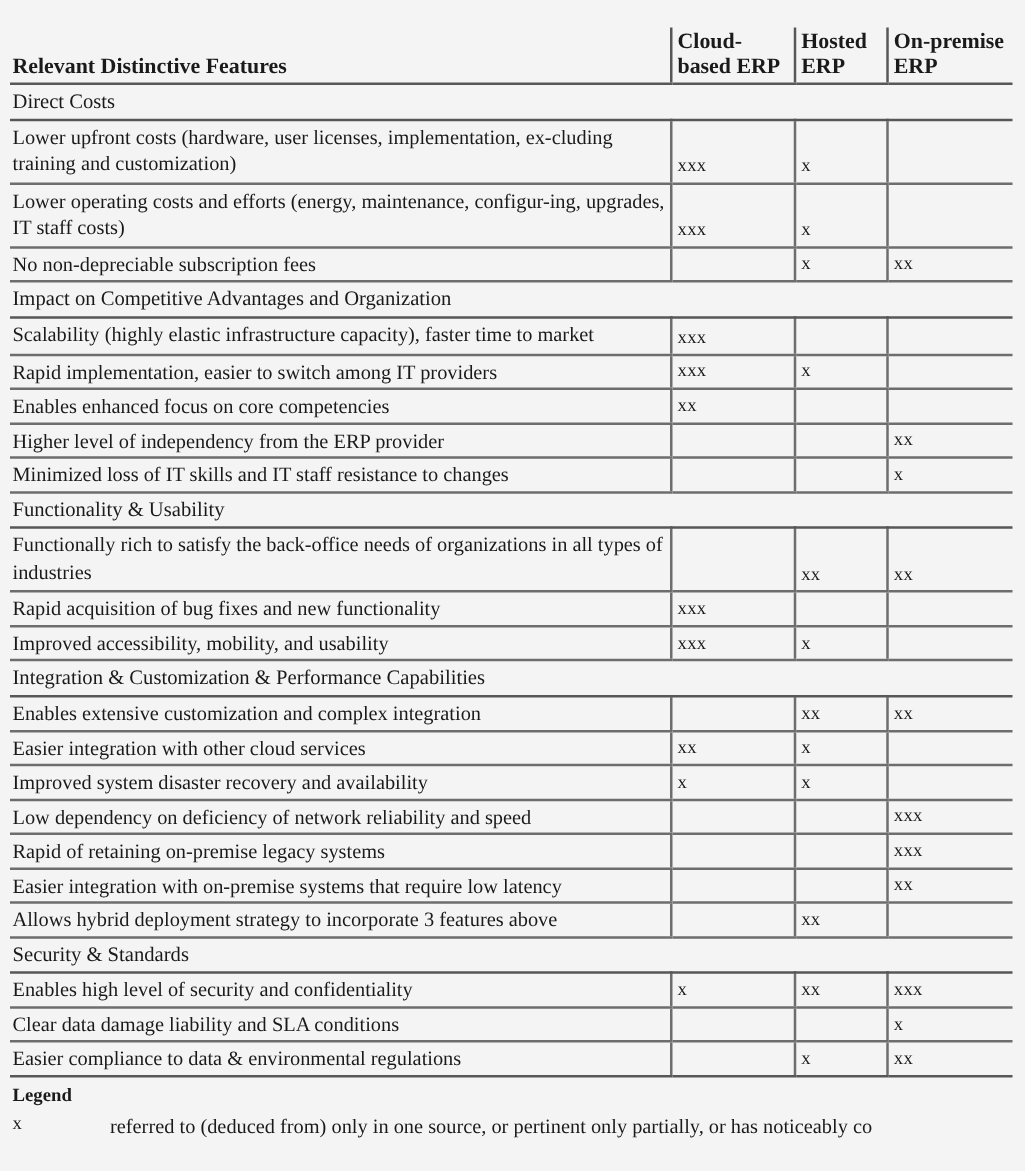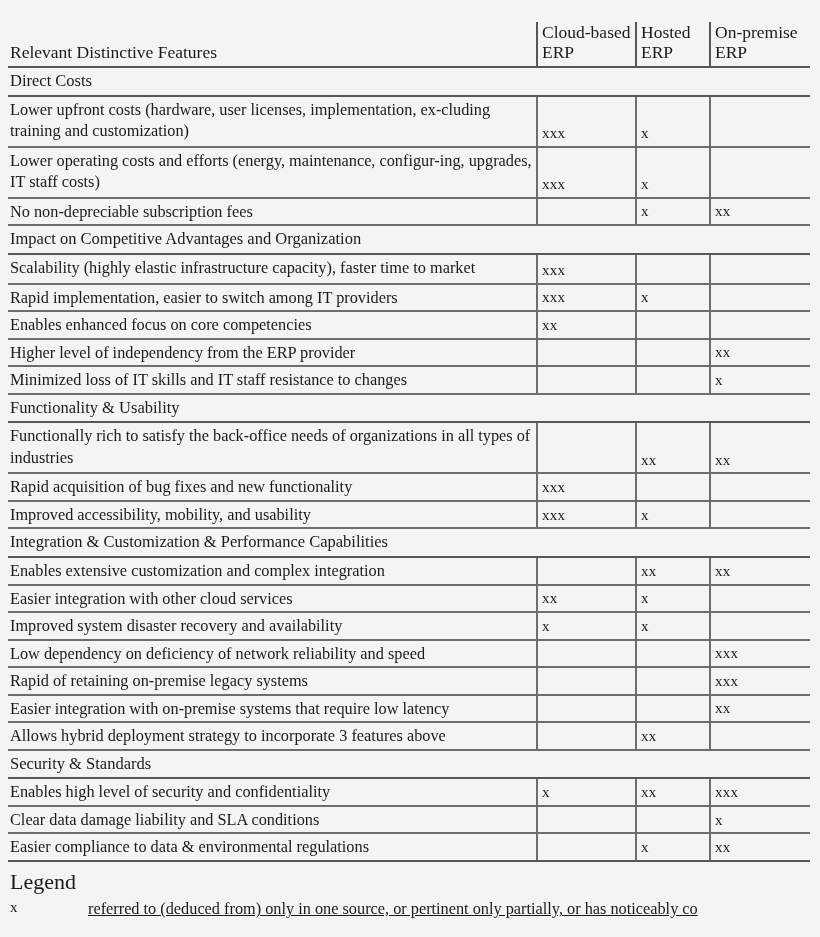--- a/index.html
+++ b/index.html
@@ -32,21 +32,21 @@
   }
 
   table.matrix col.c-feature { width: 529px; }
   table.matrix col.c-cloud   { width: 99px; }
   table.matrix col.c-hosted  { width: 74px; }
   table.matrix col.c-onprem  { width: 100px; }
 
   
   tr.head th {
     vertical-align: bottom;
-    font-weight: normal;
+    font-weight: bold;
     font-size: 17.5px;
     line-height: 1.17;
     padding: 0 0 3px 0;
     border-bottom: 2.5px solid #575757;
     text-align: left;
     white-space: normal;
   }
   tr.head th.feature {
     padding-left: 2px;
   }
@@ -90,40 +90,39 @@
   }
 
   tr.data:last-child td { border-bottom: 2.5px solid #575757; margin-left: 15px; }
 
   
   .legend {
     margin-top: 6px;
     padding-left: 2px;
   }
   .legend-title {
-    font-weight: normal;
-    font-size: 22px;
+    font-weight: bold;
+    font-size: 15px;
     line-height: 1.25;
   }
   .legend-row {
     display: flex;
     font-size: 16.3px;
     line-height: 1.3;
     margin-top: 3px;
     white-space: nowrap;
   }
   .legend-key {
     width: 78px;
     flex: 0 0 78px;
     font-size: 15px;
   }
   .legend-text {
     flex: 1 1 auto;
     overflow: hidden;
-    text-decoration: underline;
   }
 </style>
 </head>
 <body>
 
 <div class="page">
 
   <table class="matrix">
     <colgroup>
       <col class="c-feature">

